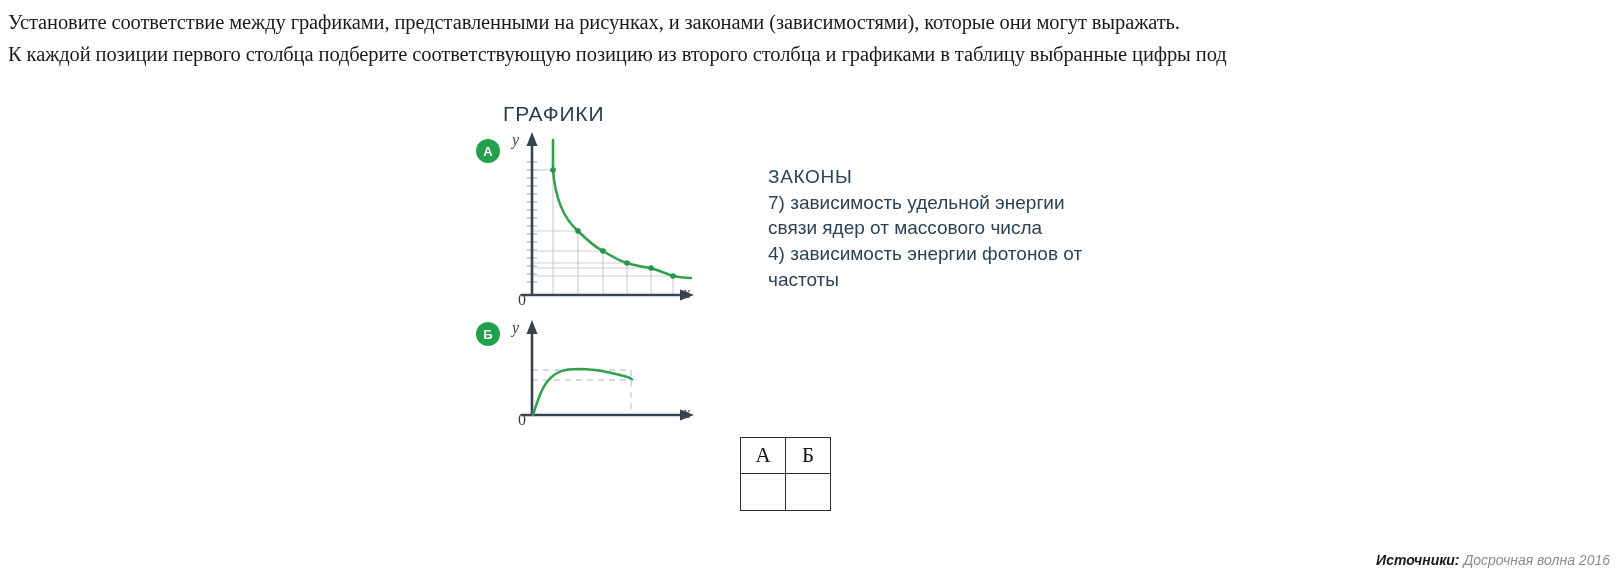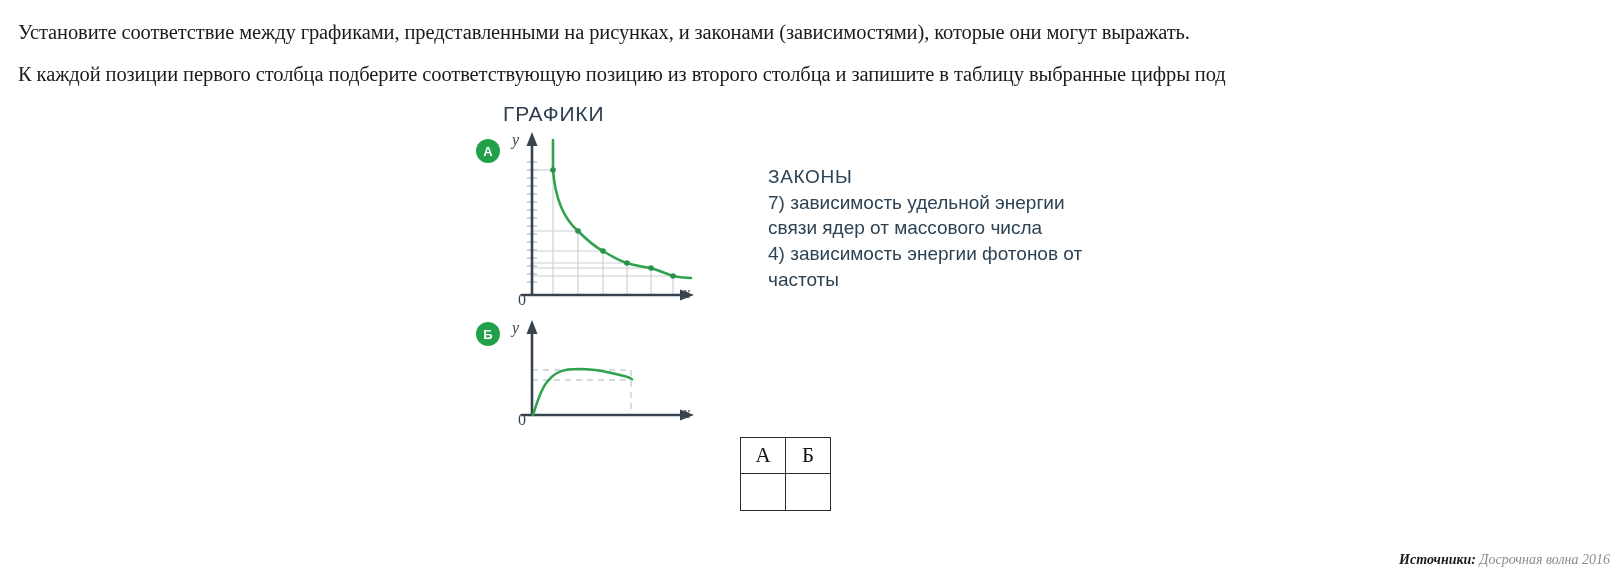--- a/index.html
+++ b/index.html
@@ -21,21 +21,21 @@
     left: 2px;
     top: 3px;
     width: 1610px;
     font-family: "Liberation Serif", serif;
     font-size: 20.5px;
     line-height: 26px;
     color: #1a1a1a;
     letter-spacing: -0.1px;
   }
   .task-statement p {
-    margin: 16px;
+    margin: 6px;
   }
 
   
   .graphs-heading {
     position: absolute;
     left: 503px;
     top: 102px;
     font-size: 21px;
     letter-spacing: 0.8px;
     color: #2d3f4f;
@@ -114,32 +114,32 @@
   }
   .answer-table td.blank { height: 36px; }
 
   
   .footer {
     position: absolute;
     right: 6px;
     bottom: 4px;
     font-size: 14px;
     font-style: italic;
-    font-family: Liberation Serif, serif;
+    font-family: Liberation Sans, sans-serif;
     white-space: nowrap;
   }
   .footer .f-label { color: #1a1a1a; font-weight: bold; }
   .footer .f-value { color: #8c8c8c; }
 </style>
 </head>
 <body>
 
 <div class="task-statement">
   <p>Установите соответствие между графиками, представленными на рисунках, и законами (зависимостями), которые они могут выражать.</p>
-  <p>К каждой позиции первого столбца подберите соответствующую позицию из второго столбца и запишите в таблицу выбранные цифры под</p>
+  <p>К каждой позиции первого столбца подберите соответствующую позицию из второго столбца и графиками в таблицу выбранные цифры под</p>
 </div>
 
 <div class="graphs-heading">ГРАФИКИ</div>
 
 <div class="badge" id="badge-a">А</div>
 
 <div class="plot" id="plot-a">
   <svg width="190" height="185" viewBox="0 0 190 185">
 
     <g stroke="#9aa4ae" stroke-width="1">

